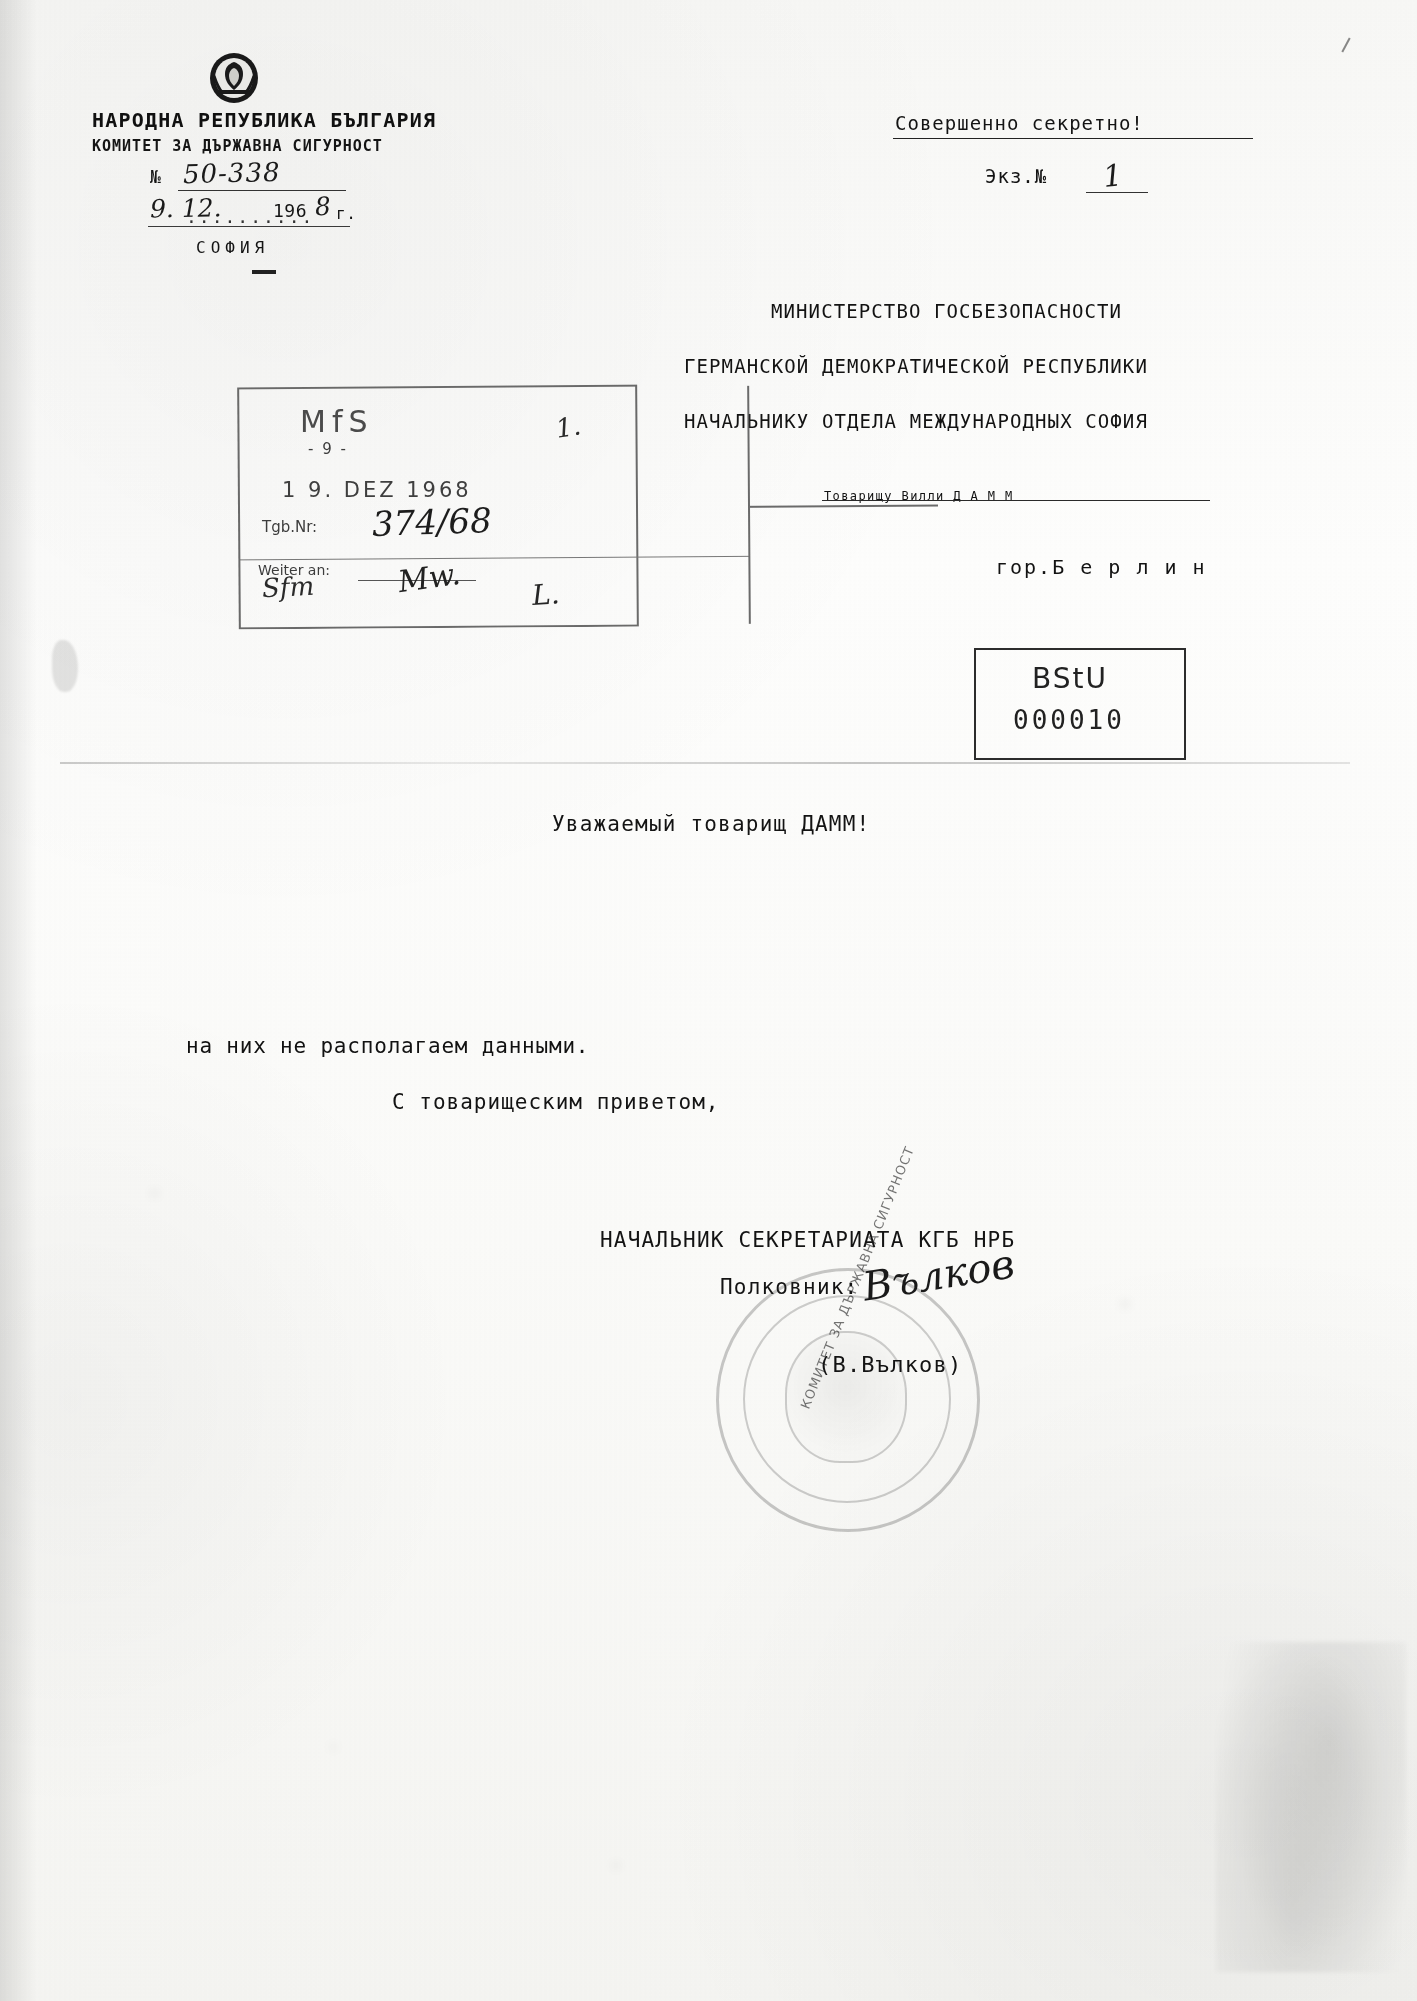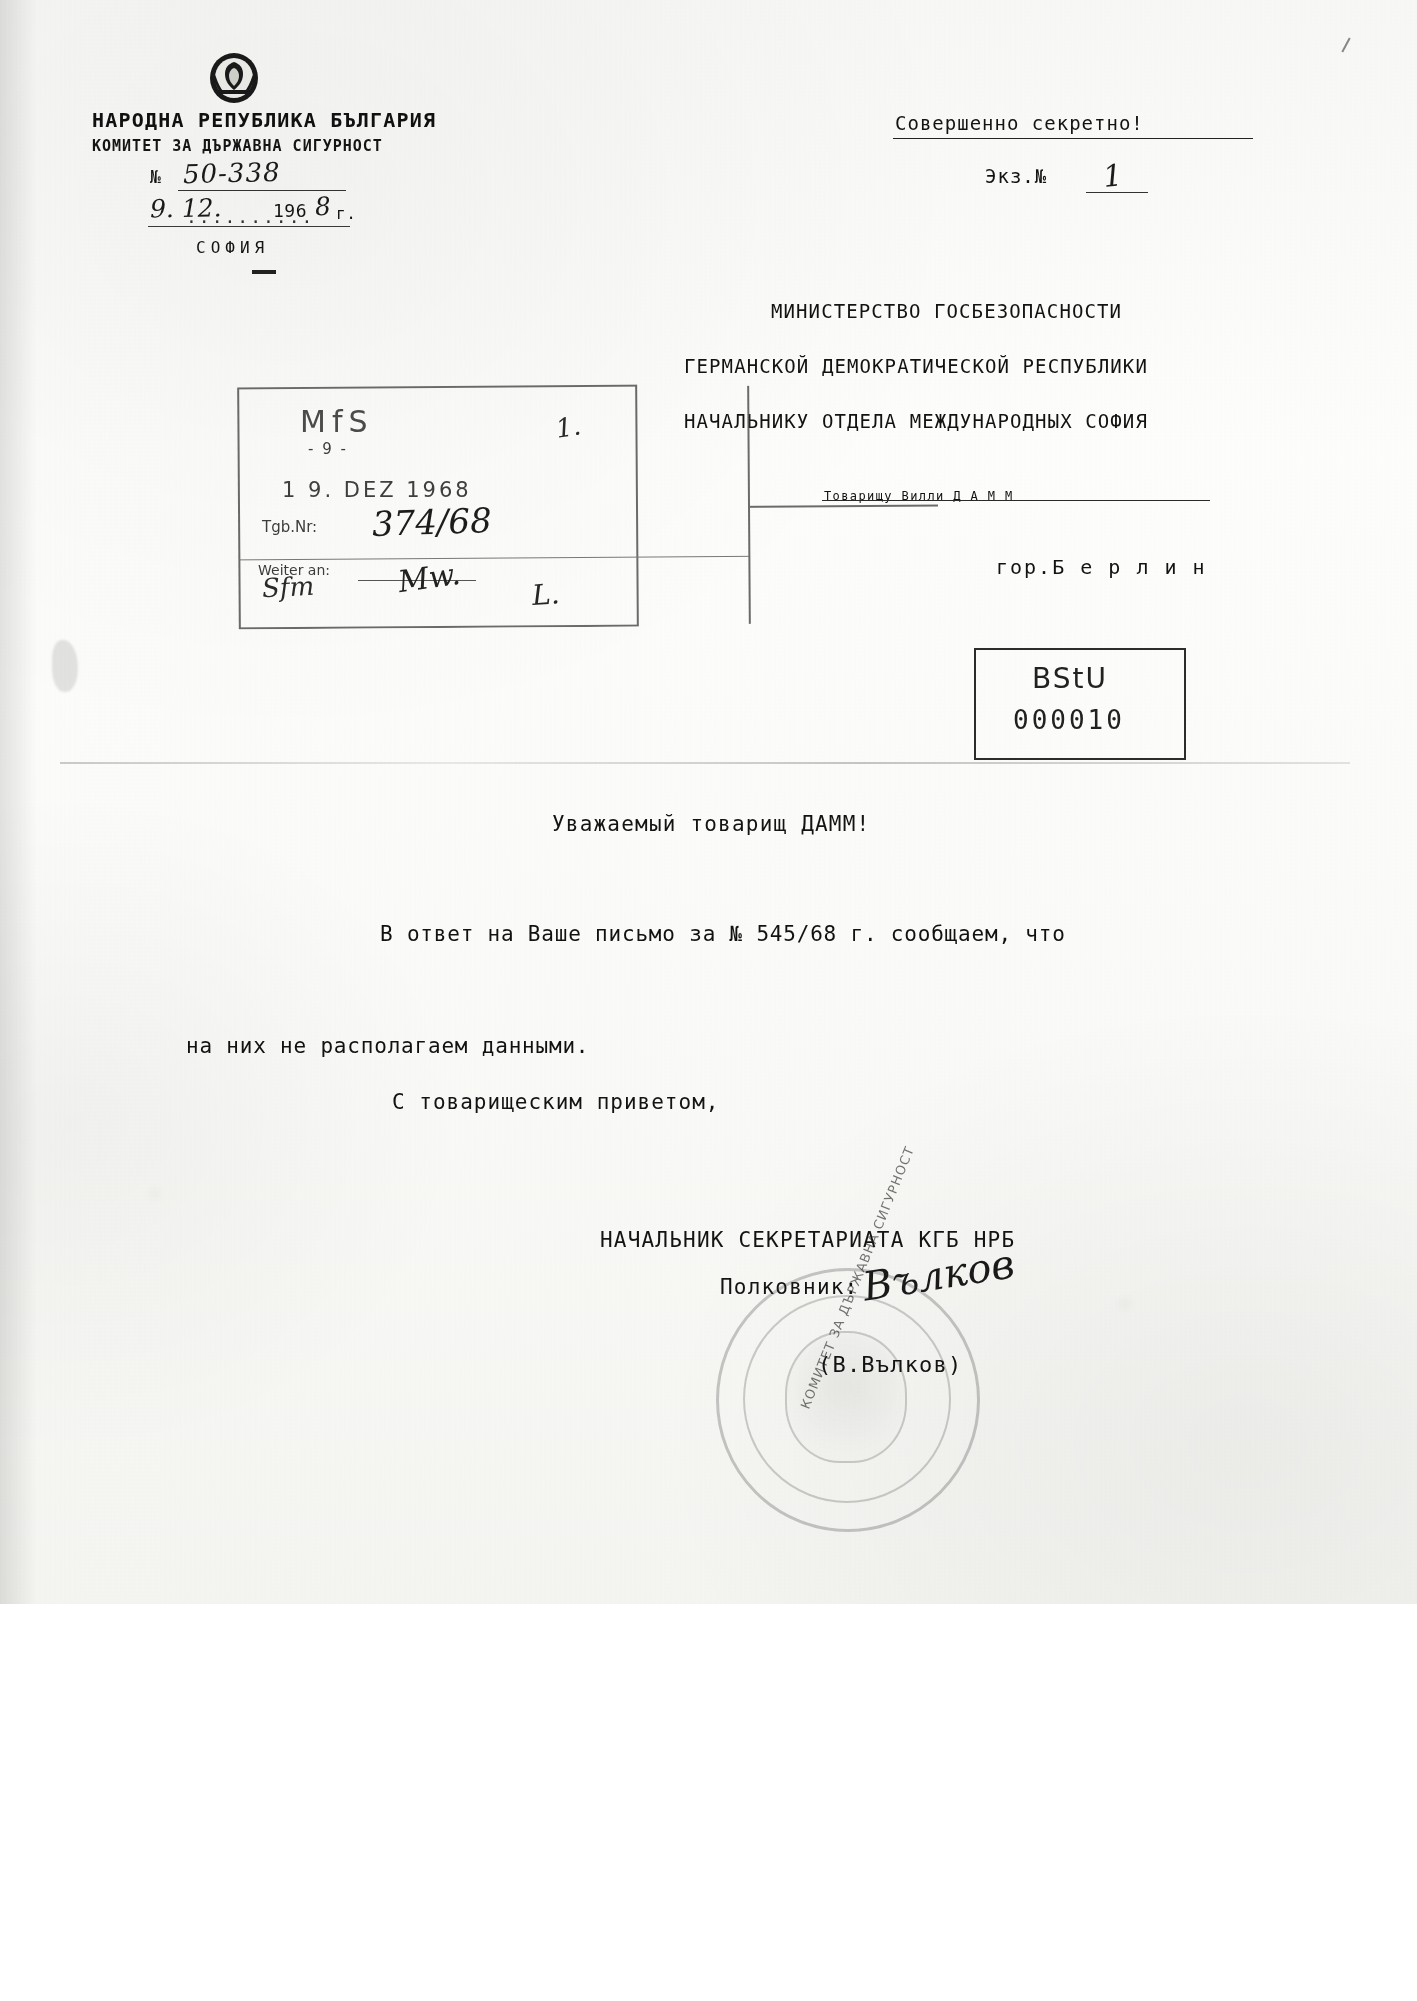--- a/index.html
+++ b/index.html
@@ -6,21 +6,21 @@
     margin: 0;
     padding: 0;
     background: #ffffff;
   }
   body {
     font-family: "DejaVu Sans Mono", monospace;
   }
   #page {
     position: relative;
     width: 1417px;
-    height: 1604px;
+    height: 2001px;
     background: #86efac;
     overflow: hidden;
   }
   
   #paper-bg {
     position: absolute;
     inset: 0;
     background:
       radial-gradient(ellipse 70% 50% at 20% 12%, rgba(0,0,0,0.030), rgba(0,0,0,0) 70%),
       radial-gradient(ellipse 60% 40% at 88% 90%, rgba(0,0,0,0.045), rgba(0,0,0,0) 70%),
@@ -545,21 +545,20 @@
   <div id="mfs-cell1" class="hand">1.</div>
   <div id="mfs-cell2" class="hand">L.</div>
 
   <div id="bstu-stamp"></div>
   <div class="tw" id="bstu-name">BStU</div>
   <div class="tw" id="bstu-number">000010</div>
 
   <div id="fold"></div>
 
   <div class="tw" id="salutation">Уважаемый товарищ ДАММ!</div>
-  <div class="tw body-line" id="body1">В ответ на Ваше письмо за № 545/68 г. сообщаем, что</div>
   <div class="tw body-line" id="body3">на них не располагаем данными.</div>
   <div class="tw" id="closing">С товарищеским приветом,</div>
 
   <div class="tw" id="sig-title">НАЧАЛЬНИК СЕКРЕТАРИАТА КГБ НРБ</div>
   <div class="tw" id="sig-rank">Полковник:</div>
 
   <div id="seal">
     <div id="seal-inner"></div>
     <div id="seal-core"></div>
   </div>

